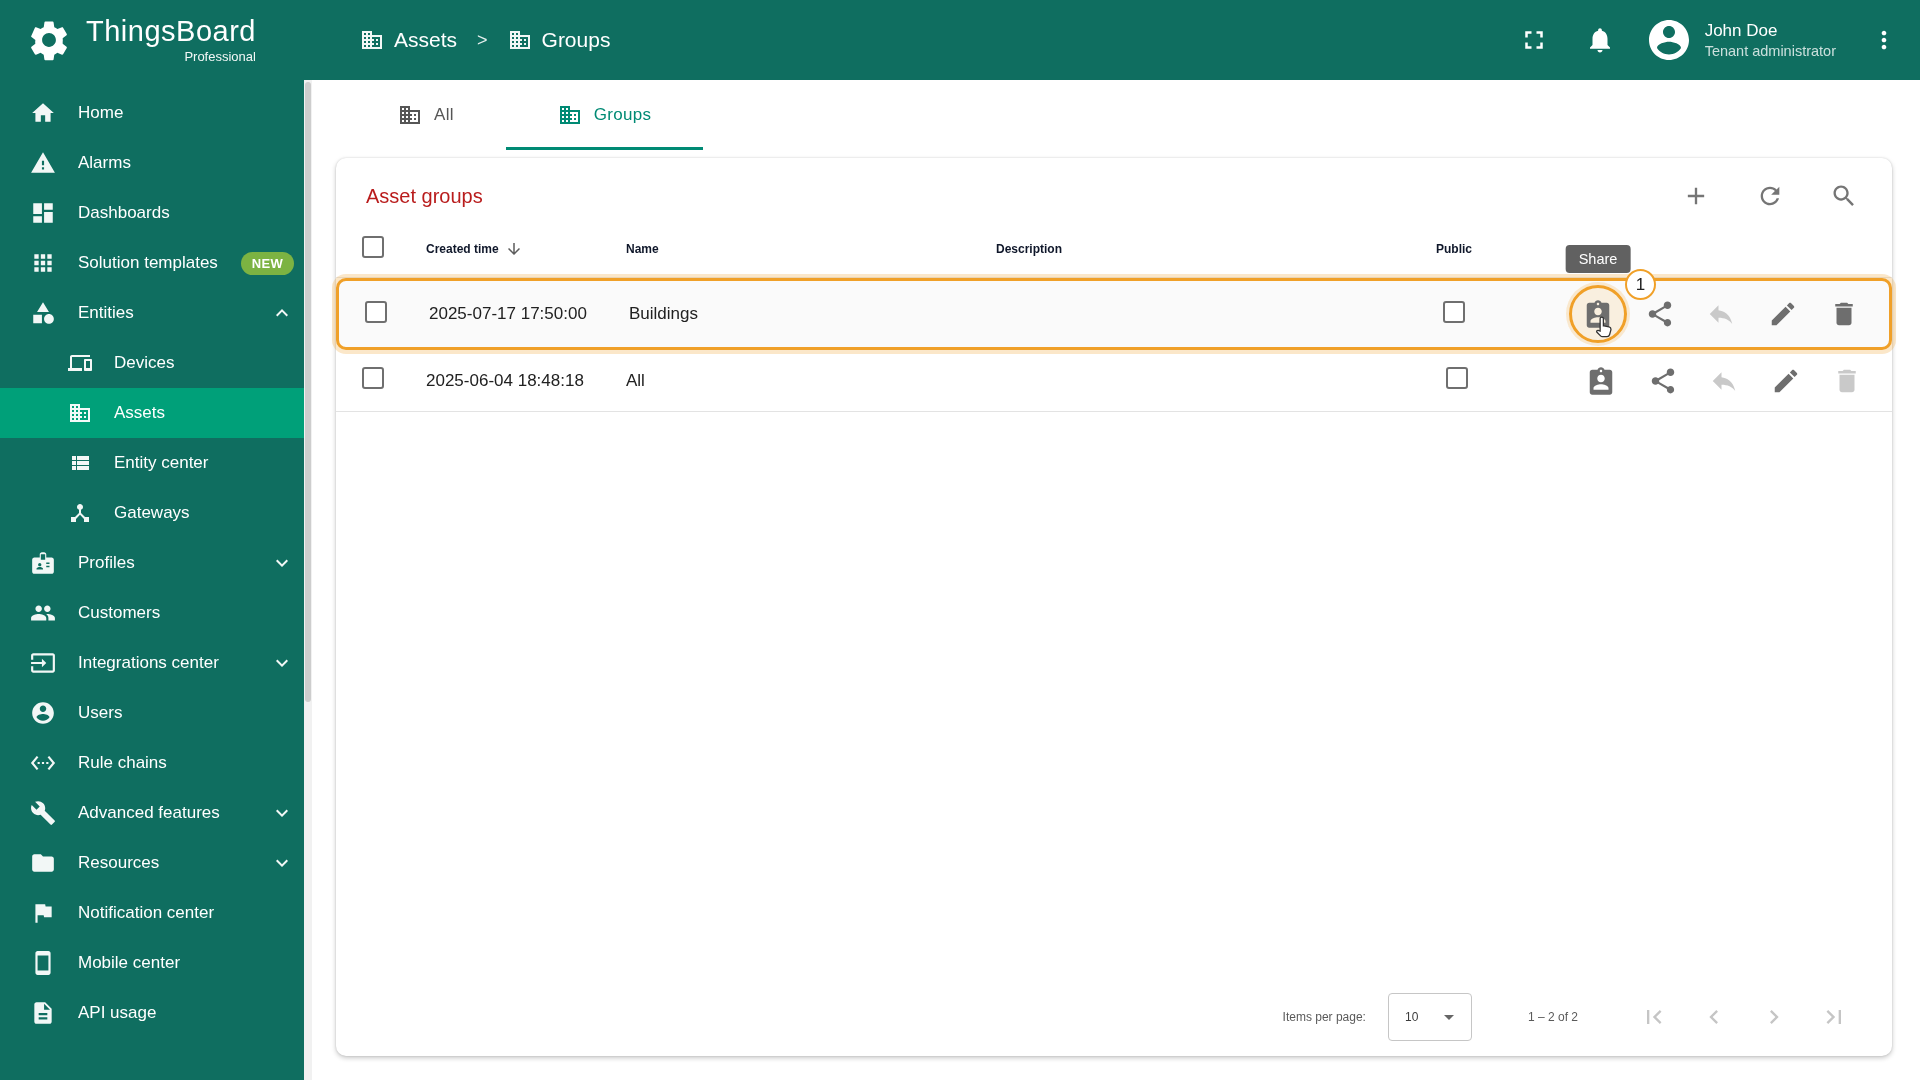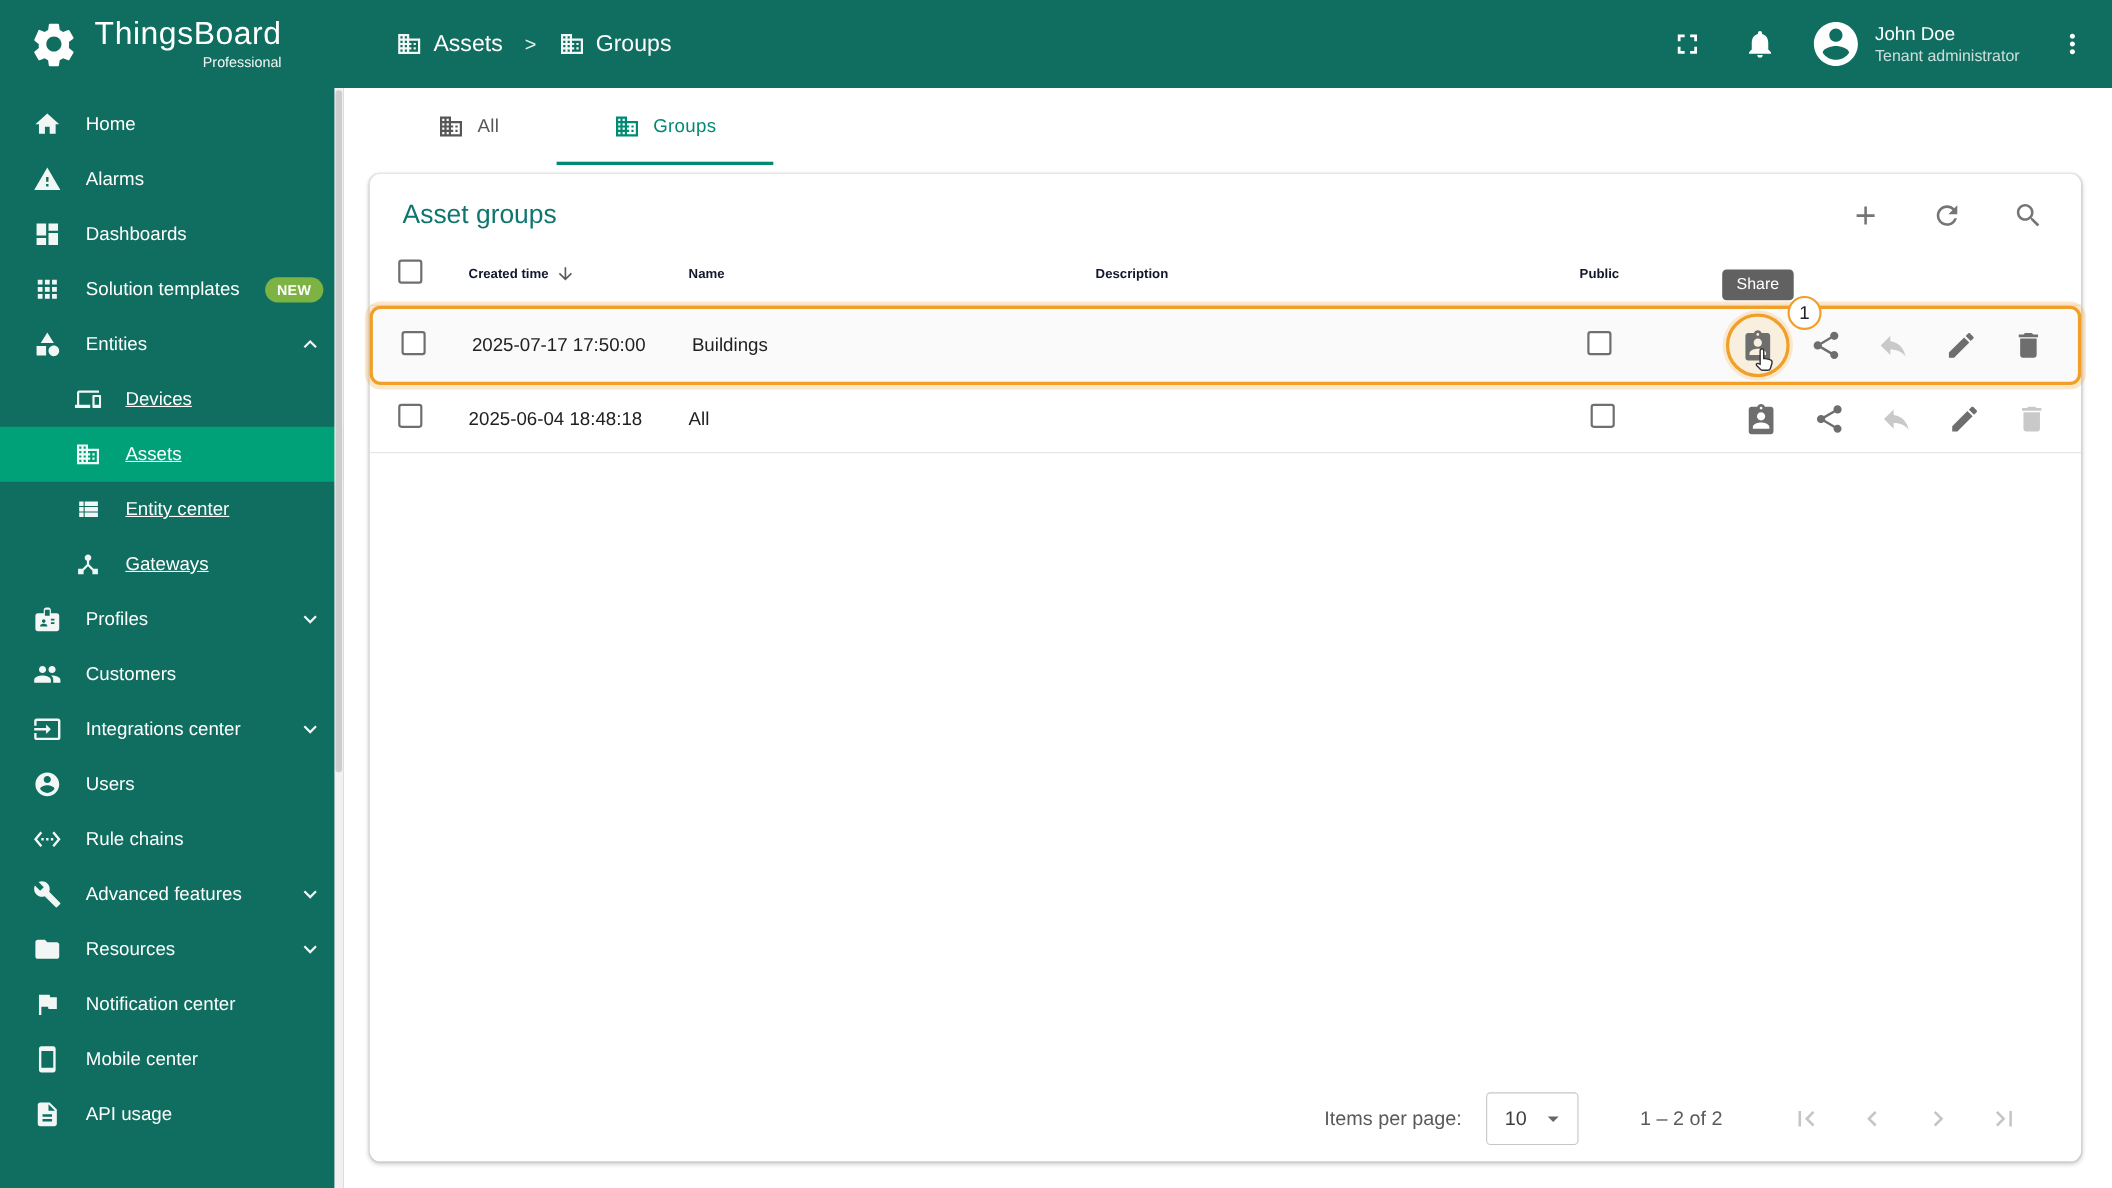--- a/index.html
+++ b/index.html
@@ -38,21 +38,21 @@
   .user-name{font-size:17px;}
   .user-role{font-size:14.5px;color:rgba(255,255,255,.78);}
   .more-btn{width:28px;height:28px;color:#fff;margin-left:34px;margin-right:22px;cursor:pointer;}
 
   
   .body-row{display:flex;height:1000px;}
   .sidebar{width:312px;background:var(--primary);position:relative;overflow:hidden;padding-top:8px;flex:none;}
   .nav-item{height:50px;display:flex;align-items:center;padding-left:30px;gap:22px;color:#fff;
     font-size:17px;font-weight:500;cursor:pointer;}
   .nav-item .nav-ic{width:26px;height:26px;opacity:.95;}
-  .nav-item.sub{padding-left:68px;text-decoration:underline;}
+  .nav-item.sub{padding-left:68px;}
   .nav-item.sub .nav-ic{width:24px;height:24px;}
   .nav-item.selected{background:var(--primary-selected);}
   .nav-trail{margin-left:auto;margin-right:18px;display:flex;align-items:flex-end;}
   .chev{width:24px;height:24px;color:#fff;opacity:.95;}
   .badge-new{background:var(--badge-new);color:#fff;font-size:13px;font-weight:700;border-radius:12px;
     padding:4px 11px;letter-spacing:.3px;}
   .sb-scroll{position:absolute;right:0;top:0;bottom:0;width:8px;background:#f1f1f1;}
   .sb-thumb{position:absolute;right:1px;top:2px;width:6px;height:620px;border-radius:3px;background:#cdcdcd;}
 
   .main{flex:1;display:flex;flex-direction:column;background:#fff;min-width:0;}
@@ -63,21 +63,21 @@
     font-size:17px;font-weight:500;color:#565656;position:relative;cursor:pointer;letter-spacing:.3px;}
   .tab .i{width:24px;height:24px;}
   .tab.active{color:var(--accent);}
   .tab.active::after{content:"";position:absolute;left:0;right:0;bottom:0;height:3px;background:var(--accent);}
 
   
   .content{flex:1;padding:8px 28px 24px 24px;min-height:0;}
   .card{height:100%;background:#fff;border-radius:10px;display:flex;flex-direction:column;
     box-shadow:0 2px 5px rgba(0,0,0,.22),0 0 2px rgba(0,0,0,.14);}
   .card-head{display:flex;align-items:center;padding:24px 34px 10px 30px;flex:none;}
-  .card-title{font-size:24px;color:#0f766e;}
+  .card-title{font-size:20px;color:#b91c1c;}
   .card-tools{margin-left:auto;display:flex;align-items:center;gap:46px;color:#757575;}
   .tool-btn{width:28px;height:28px;cursor:pointer;}
 
   
   .trow{display:grid;grid-template-columns:64px 200px 370px 1fr 150px 280px;align-items:center;
     padding:0 26px;width:100%;}
   .thead{height:58px;border-bottom:1px solid #e7e7e7;color:#0f172a;font-weight:700;font-size:12px;flex:none;}
   .th{display:flex;align-items:center;gap:6px;}
   .sort-ic{width:18px;height:18px;color:#5c5c5c;}
   .checkbox{width:22px;height:22px;border:2px solid #6f6f6f;border-radius:3px;background:#fff;display:inline-block;cursor:pointer;}
@@ -96,22 +96,22 @@
     box-shadow:0 0 0 3px rgba(245,170,50,.22);}
   .tooltip{position:absolute;bottom:56px;left:50%;transform:translateX(-50%);background:var(--tooltip-bg);
     color:#fff;font-size:14.5px;padding:6px 13px;border-radius:4px;white-space:nowrap;z-index:5;}
   .step-badge{position:absolute;left:42px;top:-30px;width:31px;height:31px;border:2.5px solid var(--highlight);
     border-radius:50%;background:#fff;display:flex;align-items:center;justify-content:center;
     font-size:17px;color:#222;z-index:6;}
   .cursor-ic{position:absolute;left:9px;top:16px;width:26px;height:26px;z-index:6;}
   .table-fill{flex:1;}
 
   
-  .pager{height:78px;display:flex;align-items:center;justify-content:flex-end;padding-right:56px;
-    color:#5a5a5a;font-size:18px;flex:none;text-align:right;}
+  .pager{height:78px;display:flex;align-items:center;justify-content:flex-end;padding-right:44px;
+    color:#5a5a5a;font-size:12px;flex:none;text-align:right;}
   .ipp-label{margin-right:22px;}
   .ipp-select{display:flex;align-items:center;justify-content:space-between;width:84px;height:48px;
     border:1px solid #c6c6c6;border-radius:4px;padding:0 10px 0 16px;color:#3c3c3c;cursor:pointer;margin-right:56px;}
   .caret{width:24px;height:24px;color:#666;}
   .range{margin-right:62px;}
   .pnav{display:flex;align-items:center;gap:32px;color:#c5c5c5;}
   .pnav .i{width:28px;height:28px;cursor:default;}
 </style>
 </head>
 <body>

